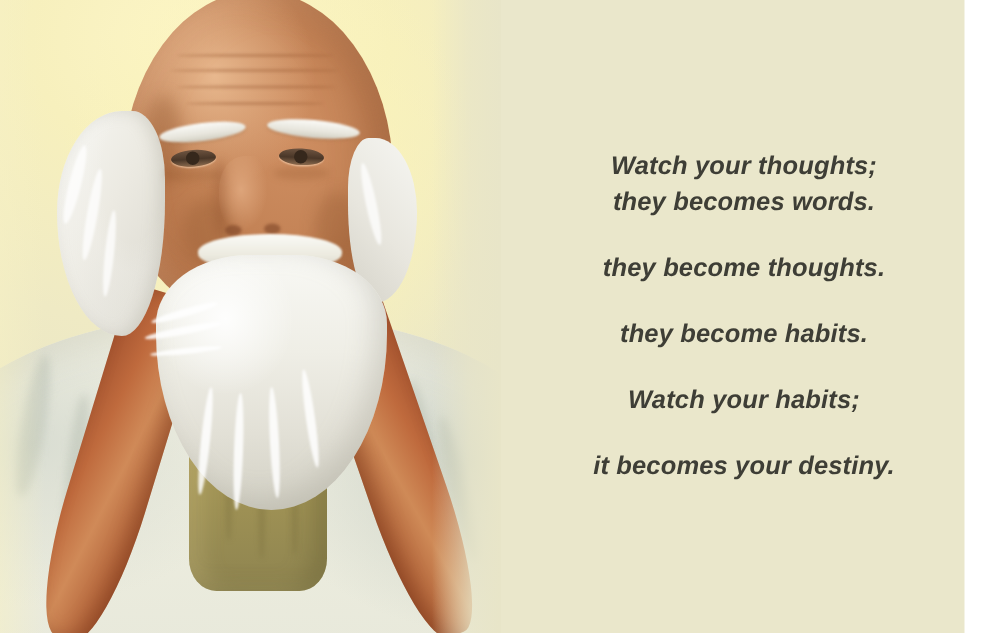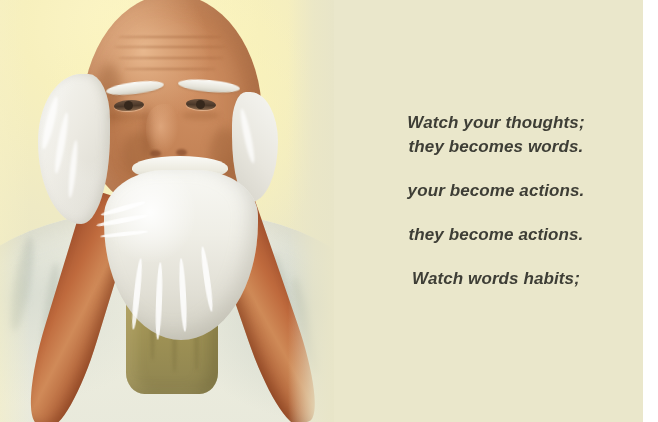--- a/index.html
+++ b/index.html
@@ -371,28 +371,29 @@
   </div>
 
   <div id="quote-panel">
 
     <p class="stanza">
       <span class="ln">Watch your thoughts;</span>
       <span class="ln">they becomes words.</span>
     </p>
 
     <p class="stanza">
-      <span class="ln">your become actions.</span>
-    </p>
-
-    <p class="stanza">
-      <span class="ln">they become actions.</span>
-    </p>
-
-    <p class="stanza">
-      <span class="ln">Watch words habits;</span>
-    </p>
-
-    <p class="stanza">
+      <span class="ln">they become thoughts.</span>
+    </p>
+
+    <p class="stanza">
+      <span class="ln">they become habits.</span>
+    </p>
+
+    <p class="stanza">
+      <span class="ln">Watch your habits;</span>
+    </p>
+
+    <p class="stanza">
+      <span class="ln">it becomes your destiny.</span>
     </p>
 
   </div>
 </div>
 
 </body></html>

